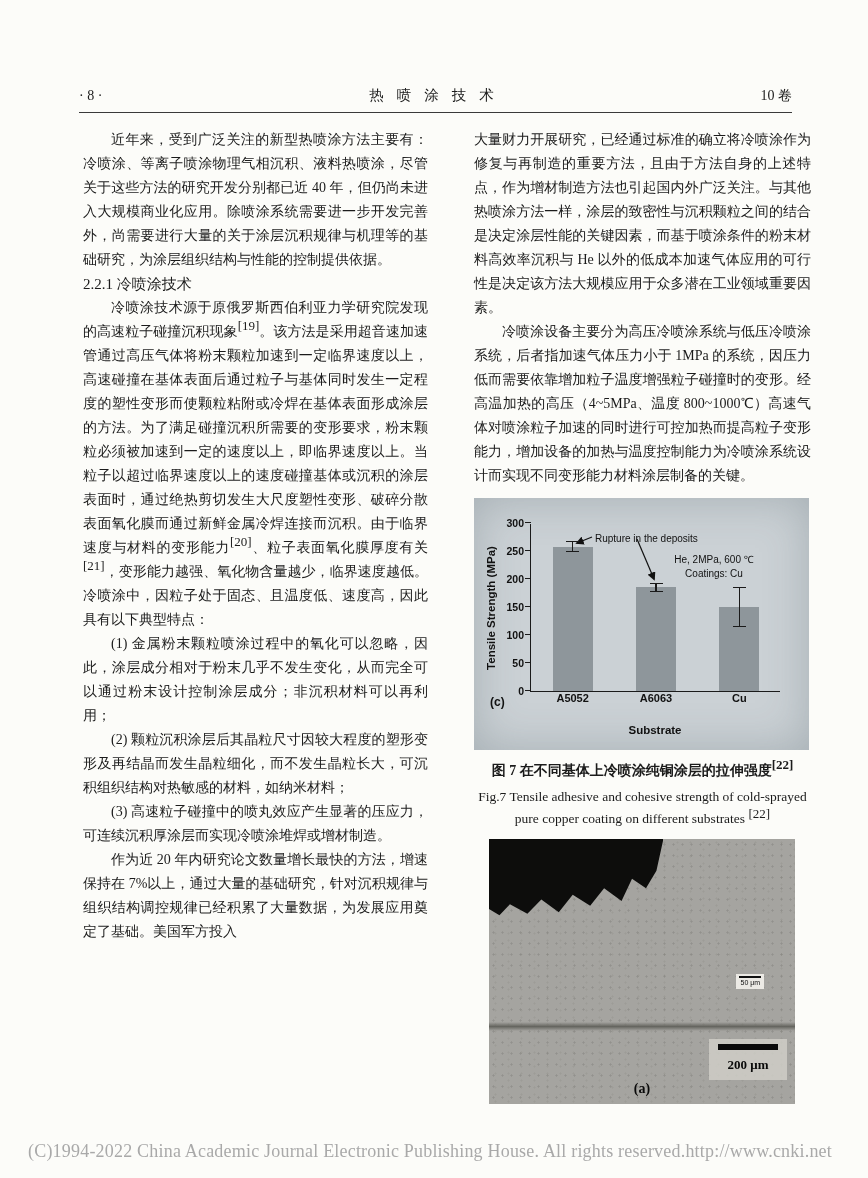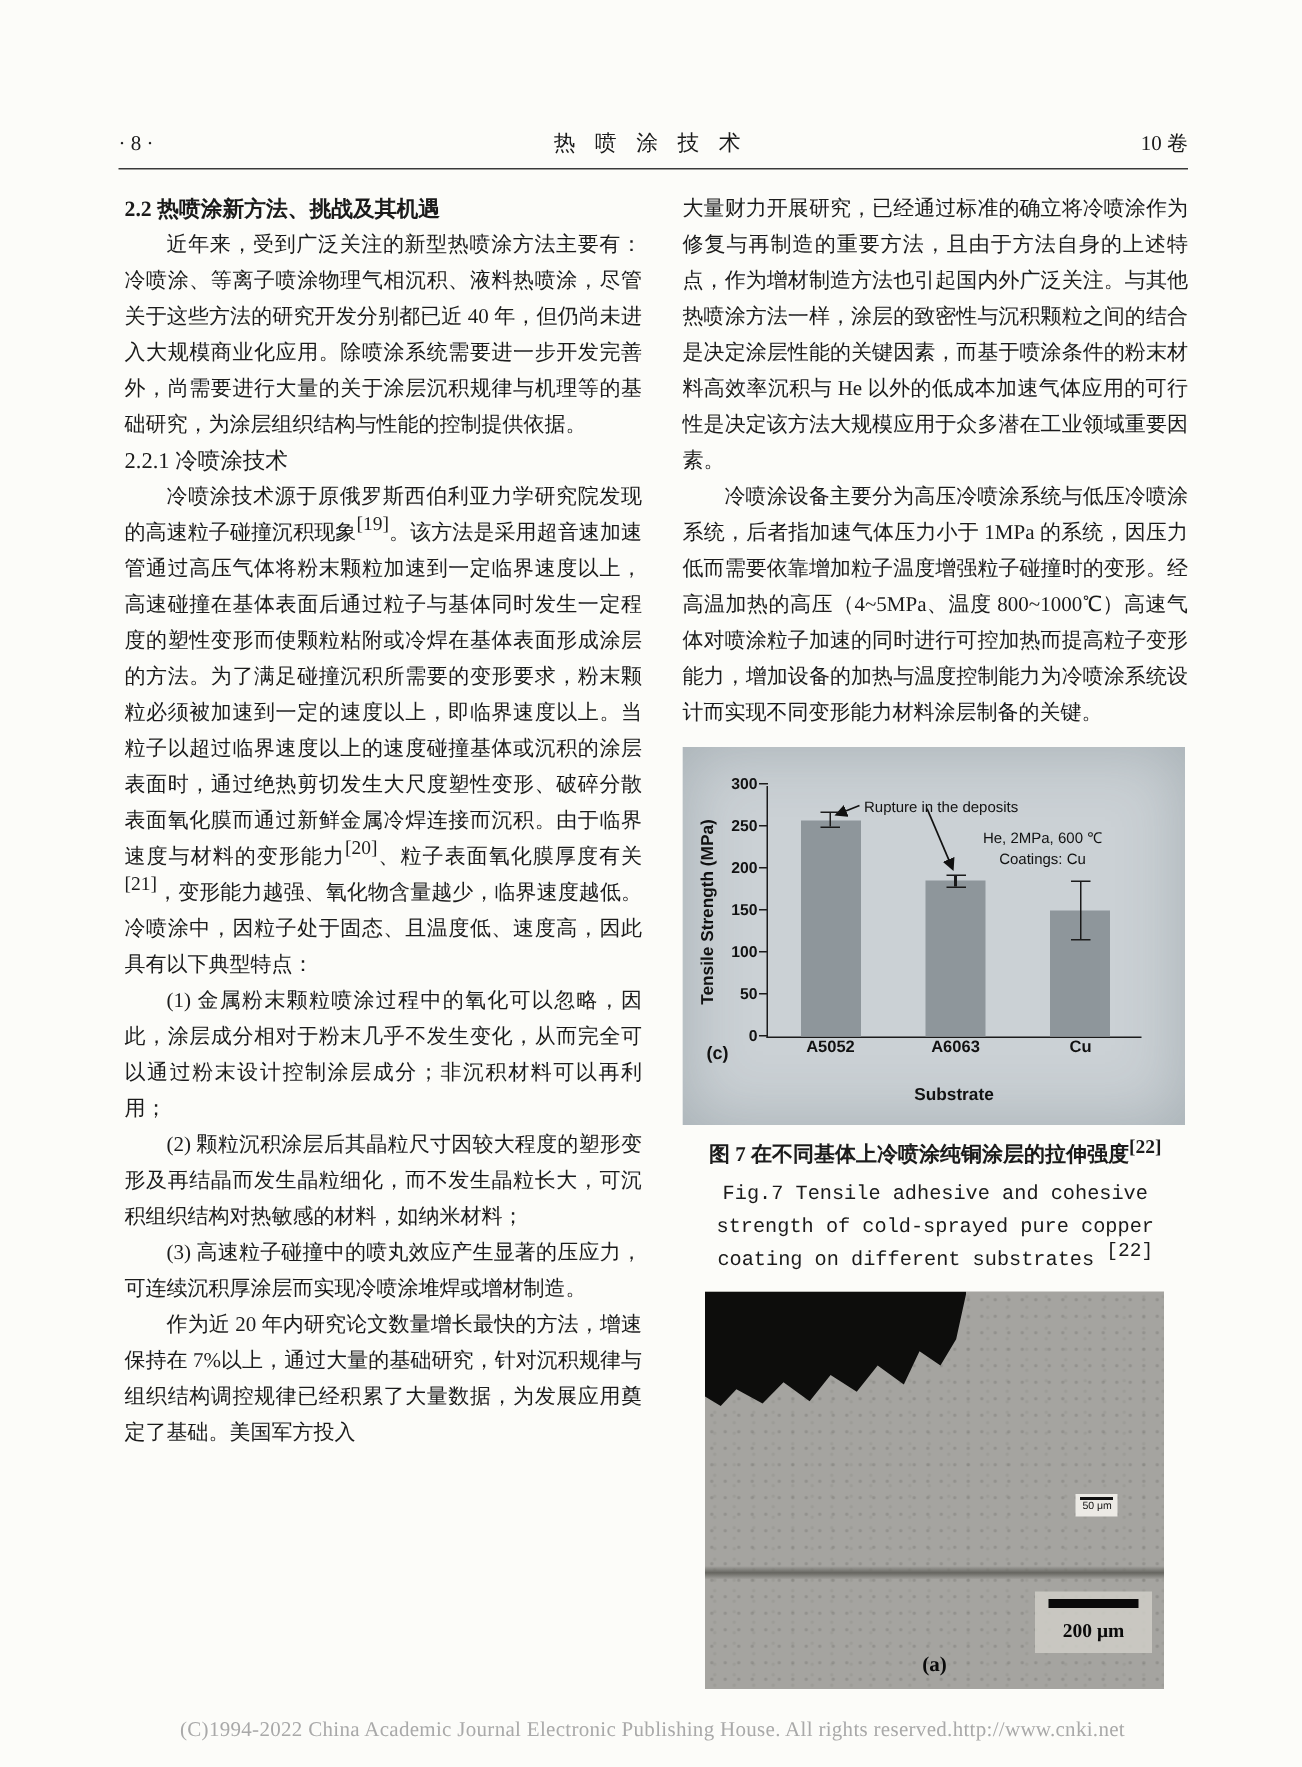--- a/index.html
+++ b/index.html
@@ -20,21 +20,21 @@
     border-bottom:1.3px solid #3a3a3a;
   }
   .journal-title { font-size:14.5px; letter-spacing:13px; text-indent:13px; }
 
   
   .column {
     position:absolute; top:128px;
     font-size:14px; line-height:24px; text-align:justify;
   }
   .column-left  { left:83px;  width:345px; }
-  .column-right { left:455px; width:337px; }
+  .column-right { left:474px; width:337px; }
   .para { text-indent:2em; }
   .para.noindent { text-indent:0; }
   .sec-heading { font-size:14.5px; font-weight:bold; line-height:24px; }
   .subsec-heading { font-size:15px; font-weight:normal; line-height:24px; }
   sup { font-size:13px; vertical-align:super; line-height:0; }
 
   
   .chart {
     position:relative; width:335px; height:252px; margin-top:10px;
     box-shadow: inset 0 0 45px rgba(70,85,95,0.28);
@@ -62,21 +62,21 @@
     transform:translate(-50%,-50%) rotate(-90deg); white-space:nowrap;
     font-family:"Liberation Sans", sans-serif; font-size:11.5px; font-weight:bold; color:#111;
   }
   .chart-panel-label { position:absolute; left:16px; bottom:36px; font-family:"Liberation Sans", sans-serif; font-size:12px; font-weight:bold; color:#111; }
   .anno-rupture { position:absolute; left:64px; top:3px; font-size:10px; color:#111; white-space:nowrap; }
   .anno-cond { position:absolute; left:124px; top:29px; width:118px; text-align:center; font-size:10px; line-height:14px; color:#111; }
   .anno-arrows { position:absolute; left:0; top:0; pointer-events:none; }
 
   
   .fig-caption-zh { text-align:center; font-weight:bold; font-size:14px; margin-top:9px; text-indent:0; }
-  .fig-caption-en { text-align:center; font-size:13.5px; line-height:22px; margin-top:3px; text-indent:0; padding:0 4px;font-family:Liberation Mono, monospace; }
+  .fig-caption-en { text-align:center; font-size:13.5px; line-height:22px; margin-top:3px; text-indent:0; padding:0 4px; }
 
   
   .micrograph {
     position:relative; width:306px; height:265px; margin:9px 0 0 15px;
     background-color:#a5a4a0;
     background-image:
       radial-gradient(circle, rgba(60,60,55,0.18) 0.8px, transparent 1.4px),
       radial-gradient(circle, rgba(135,135,128,0.28) 0.8px, transparent 1.4px);
     background-size:9px 11px, 13px 7px;
     overflow:hidden;
@@ -102,35 +102,34 @@
   .scale-bar { width:60px; height:6px; background:#0a0a0a; margin:0 auto 3px; }
   .scale-text { font-size:13px; font-weight:bold; color:#0a0a0a; }
   .micro-label {
     position:absolute; left:50%; bottom:3px; transform:translateX(-50%);
     font-weight:bold; font-size:14px; color:#0a0a0a;
   }
 
   
   .page-footer {
     position:absolute; left:28px; right:26px; bottom:16px;
-    display:flex; justify-content:center;
-    font-size:14px; color:#a9a9a9; letter-spacing:0.2px;
+    display:flex; justify-content:flex-start;
+    font-size:18px; color:#a9a9a9; letter-spacing:0.2px;
   }
 </style>
 </head>
 <body>
 
 <div class="page-header">
   <span>· 8 ·</span>
   <span class="journal-title">热喷涂技术</span>
   <span>10 卷</span>
 </div>
 
 <div class="column column-left">
-  <div class="sec-heading">2.2 热喷涂新方法、挑战及其机遇</div>
   <p class="para supref">近年来，受到广泛关注的新型热喷涂方法主要有：冷喷涂、等离子喷涂物理气相沉积、液料热喷涂，尽管关于这些方法的研究开发分别都已近 40 年，但仍尚未进入大规模商业化应用。除喷涂系统需要进一步开发完善外，尚需要进行大量的关于涂层沉积规律与机理等的基础研究，为涂层组织结构与性能的控制提供依据。</p>
   <div class="subsec-heading">2.2.1 冷喷涂技术</div>
   <p class="para supref">冷喷涂技术源于原俄罗斯西伯利亚力学研究院发现的高速粒子碰撞沉积现象<sup>[19]</sup>。该方法是采用超音速加速管通过高压气体将粉末颗粒加速到一定临界速度以上，高速碰撞在基体表面后通过粒子与基体同时发生一定程度的塑性变形而使颗粒粘附或冷焊在基体表面形成涂层的方法。为了满足碰撞沉积所需要的变形要求，粉末颗粒必须被加速到一定的速度以上，即临界速度以上。当粒子以超过临界速度以上的速度碰撞基体或沉积的涂层表面时，通过绝热剪切发生大尺度塑性变形、破碎分散表面氧化膜而通过新鲜金属冷焊连接而沉积。由于临界速度与材料的变形能力<sup>[20]</sup>、粒子表面氧化膜厚度有关<sup>[21]</sup>，变形能力越强、氧化物含量越少，临界速度越低。冷喷涂中，因粒子处于固态、且温度低、速度高，因此具有以下典型特点：</p>
   <p class="para supref">(1) 金属粉末颗粒喷涂过程中的氧化可以忽略，因此，涂层成分相对于粉末几乎不发生变化，从而完全可以通过粉末设计控制涂层成分；非沉积材料可以再利用；</p>
   <p class="para supref">(2) 颗粒沉积涂层后其晶粒尺寸因较大程度的塑形变形及再结晶而发生晶粒细化，而不发生晶粒长大，可沉积组织结构对热敏感的材料，如纳米材料；</p>
   <p class="para supref">(3) 高速粒子碰撞中的喷丸效应产生显著的压应力，可连续沉积厚涂层而实现冷喷涂堆焊或增材制造。</p>
   <p class="para supref">作为近 20 年内研究论文数量增长最快的方法，增速保持在 7%以上，通过大量的基础研究，针对沉积规律与组织结构调控规律已经积累了大量数据，为发展应用奠定了基础。美国军方投入</p>
 </div>
 
 <div class="column column-right">

